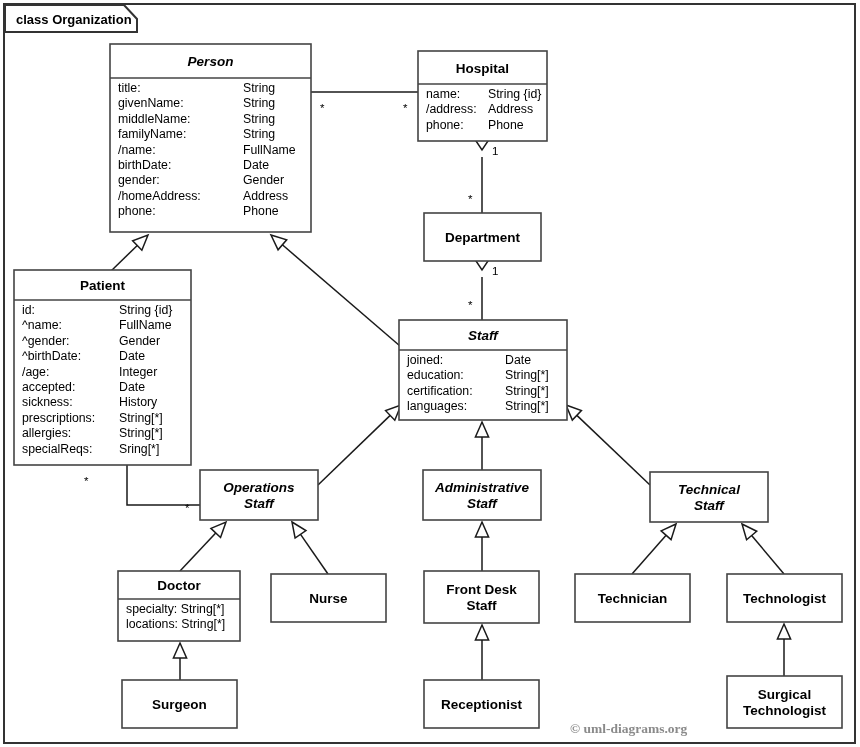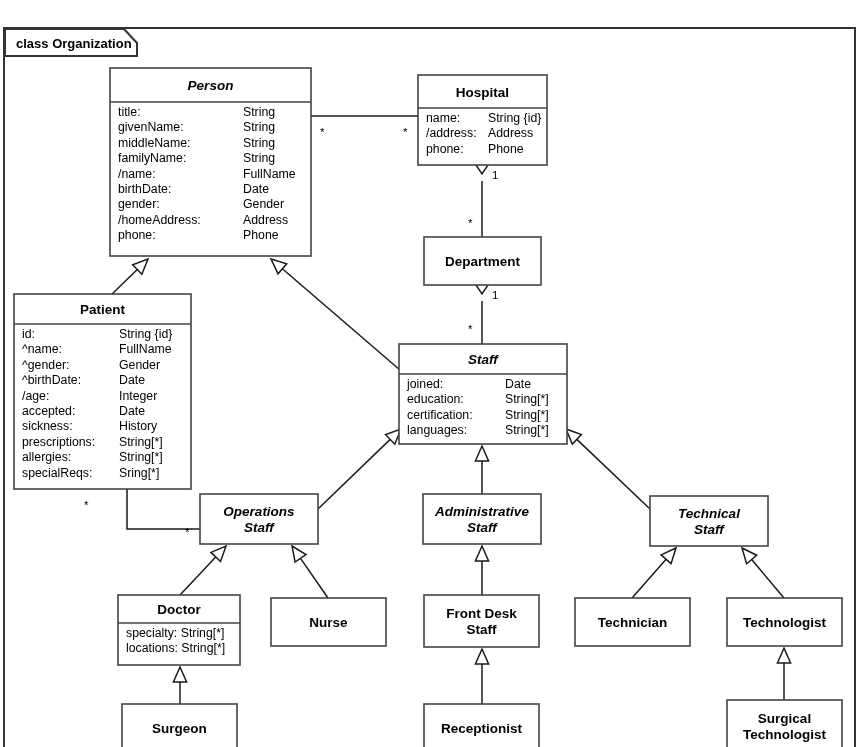--- a/index.html
+++ b/index.html
@@ -10,21 +10,20 @@
   body {
     width: 860px;
     height: 747px;
     font-family: "Liberation Sans", sans-serif;
     overflow: hidden;
   }
   #diagram-root {
     position: relative;
     width: 860px;
     height: 528px;
-    margin-top: 24px;
   }
   svg#uml-canvas {
     position: absolute;
     left: 0;
     top: 0;
     width: 860px;
     height: 747px;
     display: block;
   }
   .frame-border {

